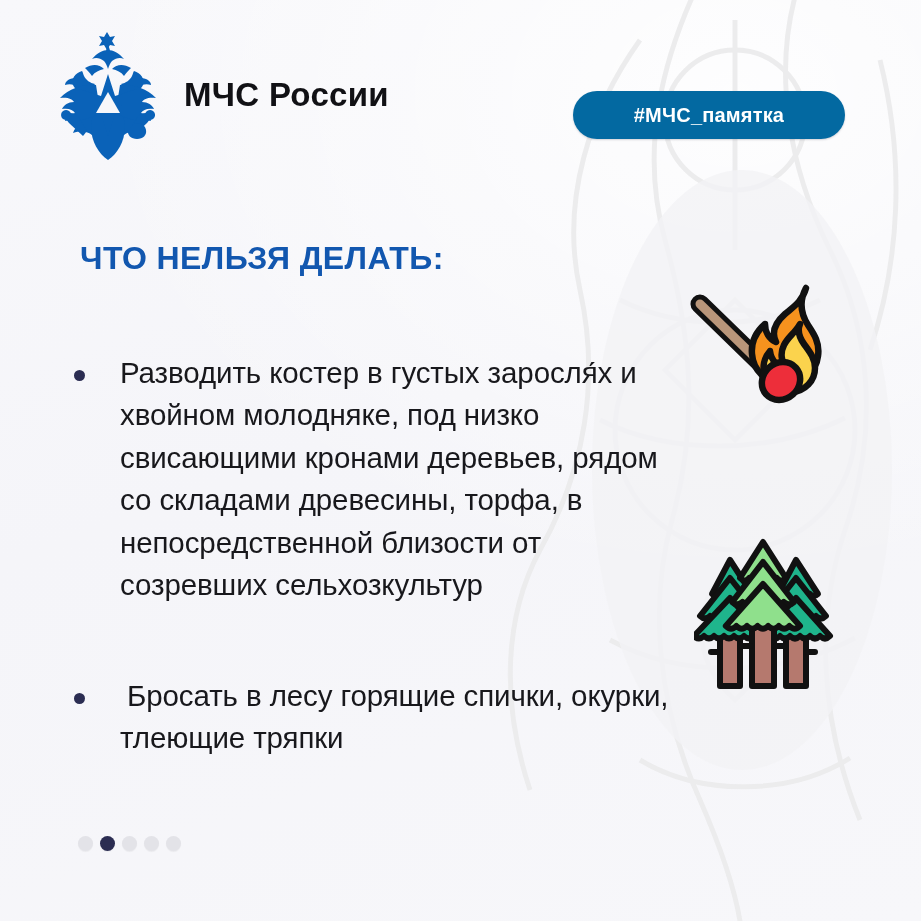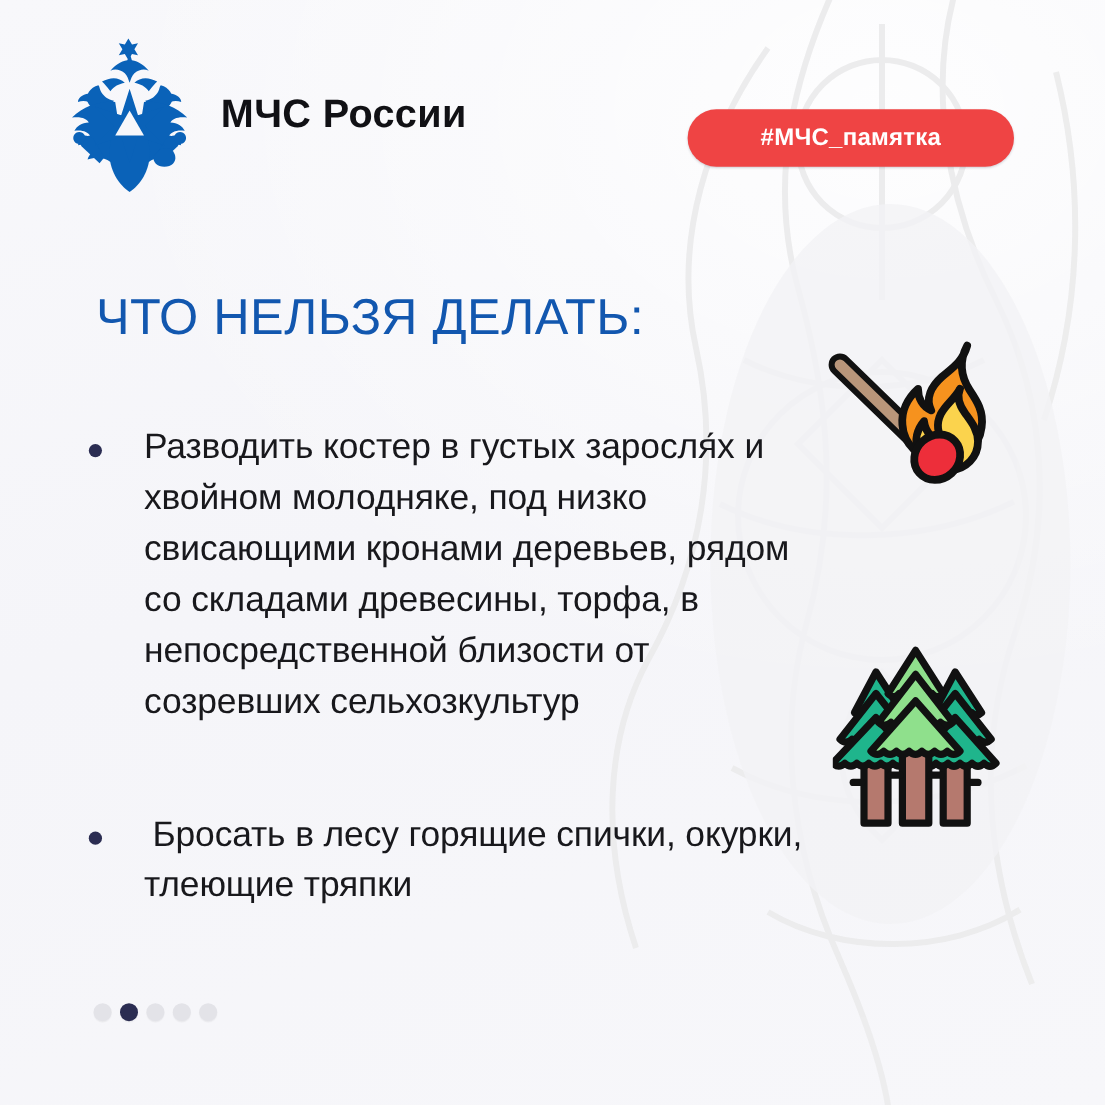--- a/index.html
+++ b/index.html
@@ -100,22 +100,22 @@
   .content {
     position: absolute;
     left: 0; right: 0; top: 0; bottom: 0;
     z-index: 2;
   }
 
   .headline {
     position: absolute;
     left: 80px;
     top: 240px;
-    font-size: 42px;
-    font-weight: 400;
+    font-size: 32px;
+    font-weight: 700;
     color: #1257af;
     letter-spacing: 0.4px;
     white-space: nowrap;
   }
 
   .bullets {
     position: absolute;
     left: 74px;
     top: 352px;
     width: 620px;
@@ -251,21 +251,21 @@
           </g>
 
           <path d="M56 62 l12 21 h-24z" fill="#f7f7fa"></path>
 
           <path d="M51 72 h10 v4 h-10z" fill="#f7f7fa" opacity="0.0"></path>
         </svg>
       </span>
       <span class="brand-title" style="color: rgb(17, 17, 21);">МЧС  России</span>
     </div>
 
-    <div class="hashtag-pill" style="background: #ef4444; color: rgb(255, 255, 255);">
+    <div class="hashtag-pill" style="background: #0369a1; color: rgb(255, 255, 255);">
       <span>#МЧС_памятка</span>
     </div>
   </div>
 
   <div class="content">
 
     <div class="headline" style="color: rgb(18, 87, 175);">ЧТО НЕЛЬЗЯ ДЕЛАТЬ:</div>
 
     <div class="bullets">
 

